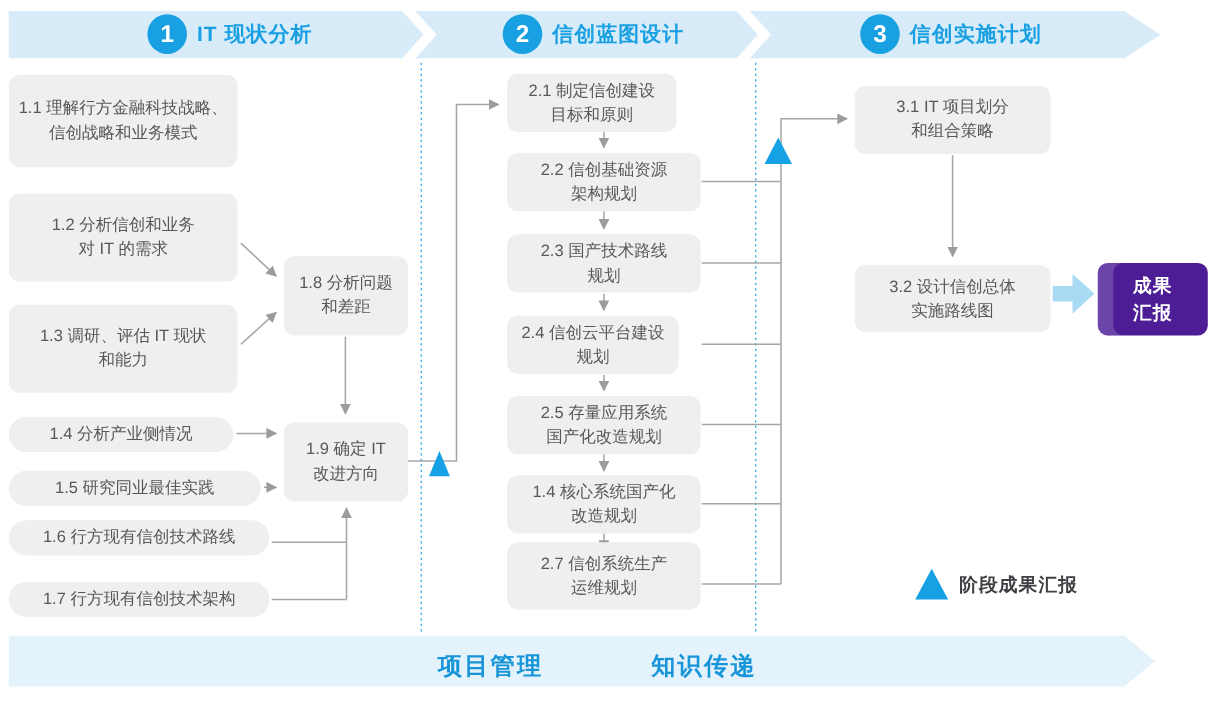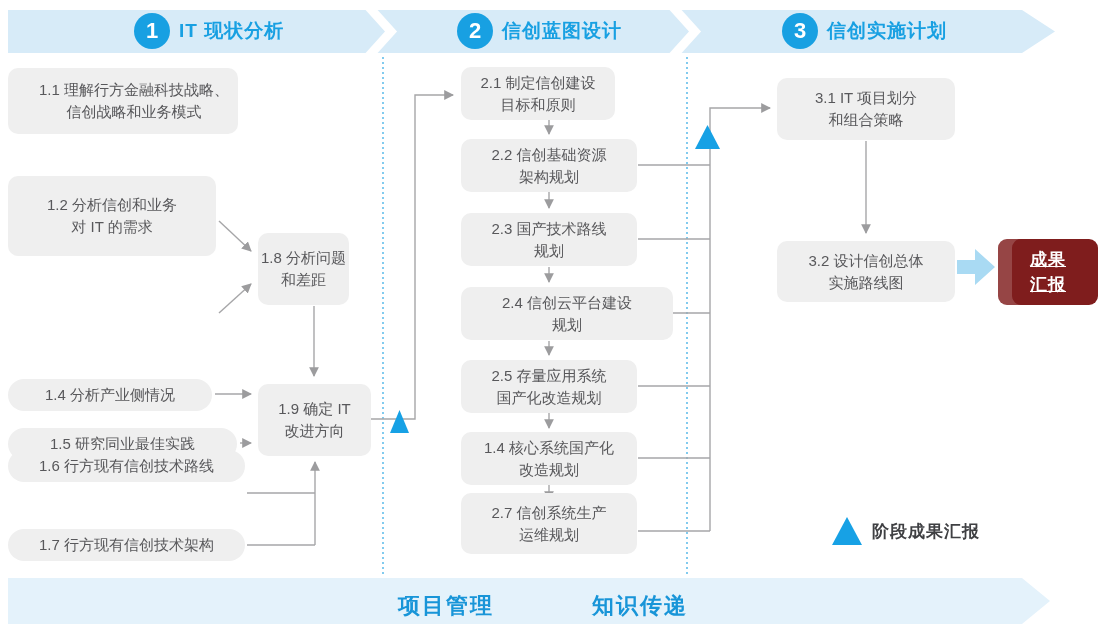--- a/index.html
+++ b/index.html
@@ -8,24 +8,24 @@
   #wires{position:absolute;left:0;top:0;z-index:1;}
   .box{position:absolute;z-index:2;background:#efefef;border-radius:10px;
        display:flex;align-items:center;justify-content:center;text-align:center;
        color:#58585b;font-size:15px;line-height:1.45;white-space:pre-line;}
   .pill{border-radius:17px;}
   .hdr{position:absolute;z-index:3;display:flex;align-items:center;gap:9px;}
   .hdr-circle{width:36px;height:36px;border-radius:50%;background:#18a0e2;color:#ffffff;
        display:flex;align-items:center;justify-content:center;font-size:22px;font-weight:bold;}
   .hdr-title{color:#18a0e2;font-size:19px;font-weight:bold;letter-spacing:1px;}
   .footer-label{position:absolute;z-index:3;color:#1895d8;font-size:22px;font-weight:bold;letter-spacing:2px;}
-  .result{position:absolute;z-index:3;left:998px;top:239px;width:100px;height:66px;background:#7f1d1d;
+  .result{position:absolute;z-index:3;left:998px;top:239px;width:100px;height:66px;background:#4c1d95;
        border-radius:9px;box-shadow:inset 14px 0 0 rgba(255,255,255,0.18);
        display:flex;align-items:center;justify-content:center;text-align:center;
-       color:#ffffff;font-size:17px;font-weight:bold;line-height:1.5;white-space:pre-line;letter-spacing:1px;text-decoration:underline;}
+       color:#ffffff;font-size:17px;font-weight:bold;line-height:1.5;white-space:pre-line;letter-spacing:1px;}
   .legend-label{position:absolute;z-index:3;left:872px;top:520px;color:#3f4043;font-size:17px;
        font-weight:bold;letter-spacing:1px;}
 </style>
 </head>
 <body>
 
 <div id="stage">
 
   <svg id="wires" width="1115" height="638" viewBox="0 0 1115 638">
     <defs>
@@ -82,40 +82,42 @@
   </div>
   <div class="hdr" style="left:457px;top:13px;">
     <div class="hdr-circle">2</div>
     <div class="hdr-title">信创蓝图设计</div>
   </div>
   <div class="hdr" style="left:782px;top:13px;">
     <div class="hdr-circle">3</div>
     <div class="hdr-title">信创实施计划</div>
   </div>
 
-  <div class="box" style="left:8px;top:68px;width:208px;height:66px;padding-left:22px;">1.1 理解行方金融科技战略、
+  <div class="box" style="left:8px;top:68px;width:208px;height:84px;">1.1 理解行方金融科技战略、
 信创战略和业务模式</div>
   <div class="box" style="left:8px;top:176px;width:208px;height:80px;">1.2 分析信创和业务
 对 IT 的需求</div>
+  <div class="box" style="left:8px;top:277px;width:208px;height:80px;">1.3 调研、评估 IT 现状
+和能力</div>
   <div class="box pill" style="left:8px;top:379px;width:204px;height:32px;">1.4 分析产业侧情况</div>
   <div class="box pill" style="left:8px;top:428px;width:229px;height:32px;">1.5 研究同业最佳实践</div>
-  <div class="box pill" style="left:8px;top:450px;width:237px;height:32px;text-align:center;">1.6 行方现有信创技术路线</div>
+  <div class="box pill" style="left:8px;top:473px;width:237px;height:32px;text-align:center;">1.6 行方现有信创技术路线</div>
   <div class="box pill" style="left:8px;top:529px;width:237px;height:32px;">1.7 行方现有信创技术架构</div>
-  <div class="box" style="left:258px;top:233px;width:91px;height:72px;">1.8 分析问题
+  <div class="box" style="left:258px;top:233px;width:113px;height:72px;">1.8 分析问题
 和差距</div>
   <div class="box" style="left:258px;top:384px;width:113px;height:72px;">1.9 确定 IT
 改进方向</div>
 
   <div class="box" style="left:461px;top:67px;width:154px;height:53px;">2.1 制定信创建设
 目标和原则</div>
   <div class="box" style="left:461px;top:139px;width:176px;height:53px;">2.2 信创基础资源
 架构规划</div>
   <div class="box" style="left:461px;top:213px;width:176px;height:53px;">2.3 国产技术路线
 规划</div>
-  <div class="box" style="left:461px;top:287px;width:212px;height:53px;">2.4 信创云平台建设
+  <div class="box" style="left:461px;top:287px;width:156px;height:53px;">2.4 信创云平台建设
 规划</div>
   <div class="box" style="left:461px;top:360px;width:176px;height:53px;">2.5 存量应用系统
 国产化改造规划</div>
   <div class="box" style="left:461px;top:432px;width:176px;height:53px;">1.4 核心系统国产化
 改造规划</div>
   <div class="box" style="left:461px;top:493px;width:176px;height:61px;">2.7 信创系统生产
 运维规划</div>
 
   <div class="box" style="left:777px;top:78px;width:178px;height:62px;">3.1 IT 项目划分
 和组合策略</div>

